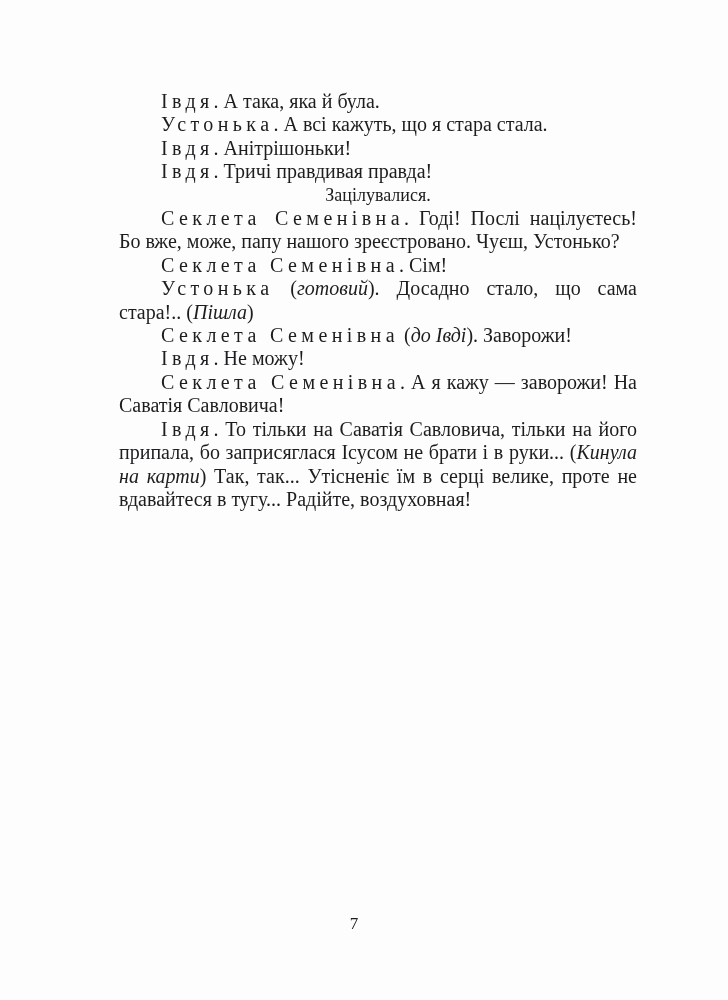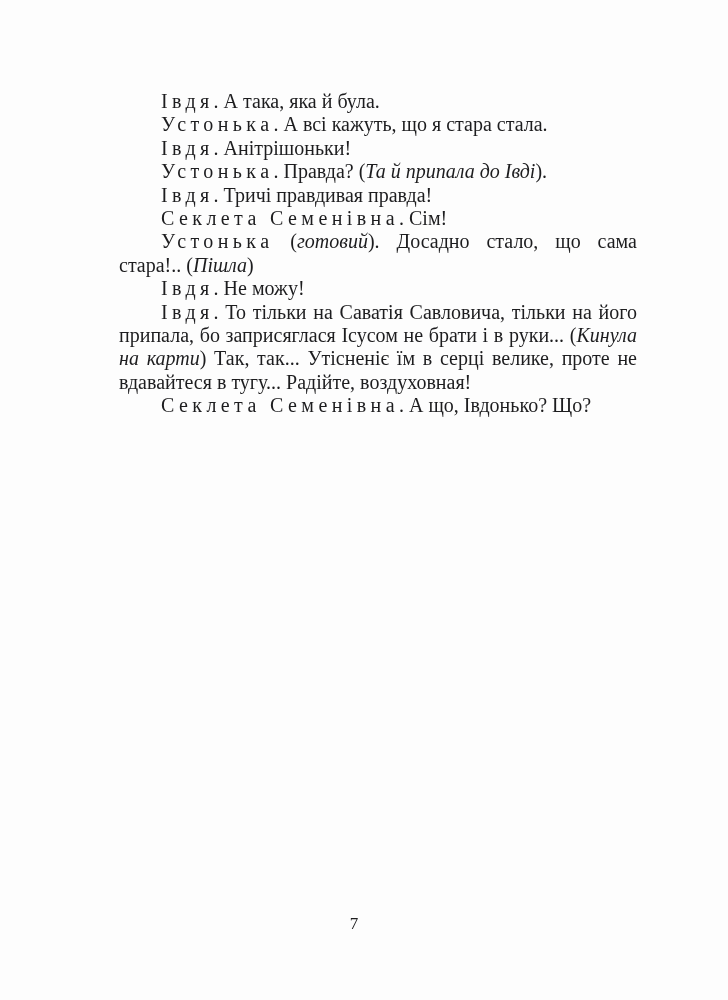--- a/index.html
+++ b/index.html
@@ -43,22 +43,24 @@
   }
 </style>
 </head>
 <body>
 
 <div class="page">
   <div class="text-block">
       <p><span class="name">Івдя</span><span class="plain">. А така, яка й була.</span></p>
       <p><span class="name">Устонька</span><span class="plain">. А всі кажуть, що я стара стала.</span></p>
       <p><span class="name">Івдя</span><span class="plain">. Анітрішоньки!</span></p>
-      <p><span class="name">Устонька</span><span class="plain">. Правда? (</span><span class="italic">Та й припала до Івді</span><span class="plain">).</span></p>
       <p><span class="name">Івдя</span><span class="plain">. Тричі правдивая правда!</span></p>
+      <p class="stage">Зацілувалися.</p>
+      <p><span class="name">Секлета Семенівна</span><span class="plain">. Годі! Послі націлує­тесь! Бо вже, може, папу нашого зреєстровано. Чу­єш, Устонько?</span></p>
       <p><span class="name">Секлета Семенівна</span><span class="plain">. Сім!</span></p>
       <p><span class="name">Устонька</span><span class="plain"> (</span><span class="italic">готовий</span><span class="plain">). Досадно стало, що сама стара!.. (</span><span class="italic">Пішла</span><span class="plain">)</span></p>
+      <p><span class="name">Секлета Семенівна</span><span class="plain"> (</span><span class="italic">до Івді</span><span class="plain">). Заворожи!</span></p>
       <p><span class="name">Івдя</span><span class="plain">. Не можу!</span></p>
+      <p><span class="name">Секлета Семенівна</span><span class="plain">. А я кажу — заворожи! На Саватія Савловича!</span></p>
       <p><span class="name">Івдя</span><span class="plain">. То тільки на Саватія Савловича, тільки на його припала, бо заприсяглася Ісусом не брати і в ру­ки... (</span><span class="italic">Кинула на карти</span><span class="plain">) Так, так... Утісненіє їм в серці велике, проте не вдавайтеся в тугу... Радійте, возду­ховная!</span></p>
-      <p><span class="name">Секлета Семенівна</span><span class="plain">. А що, Івдонько? Що?</span></p>
     </div>
   <div class="page-number">7</div>
 </div>
 
 </body></html>

